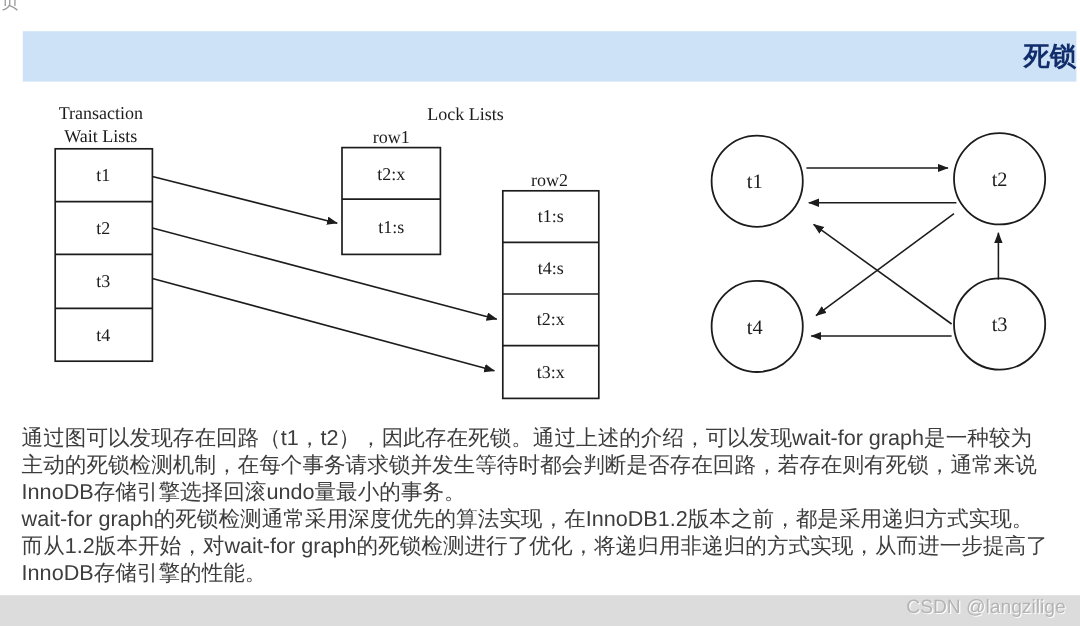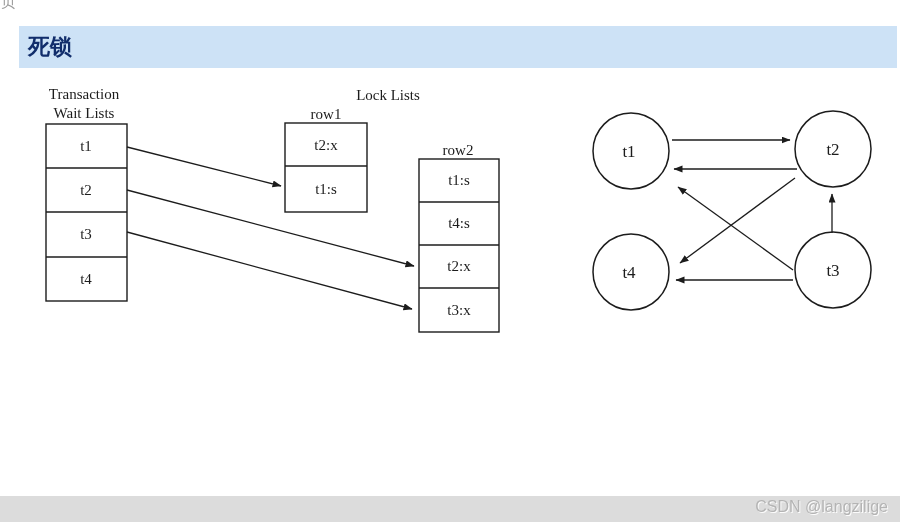--- a/index.html
+++ b/index.html
@@ -11,21 +11,21 @@
     font-family: "Liberation Sans", sans-serif;
   }
   .corner-frag {
     position: absolute; top: -7px; left: 1px;
     font-size: 15px; color: #9a9a9a;
   }
   .header-bar {
     position: absolute; top: 26px; left: 19px;
     width: 878px; height: 42px;
     background: #cde2f6;
-    display: flex; align-items: center;
+    display: flex; align-items: center; justify-content: flex-end;
   }
   .header-bar h1 {
     margin: 0; padding-left: 9px;
     font-size: 22px; font-weight: bold;
     color: #112d6b;
     font-family: "Liberation Sans", sans-serif;
   }
   .diagram {
     position: absolute; top: 78px; left: 0;
     width: 738px; height: 272px;
@@ -128,17 +128,19 @@
       <line x1="797" y1="91" x2="674" y2="91" marker-end="url(#arr)"></line>
       <line x1="793" y1="192" x2="678" y2="109" marker-end="url(#arr)"></line>
       <line x1="795" y1="100" x2="680" y2="185" marker-end="url(#arr)"></line>
       <line x1="832" y1="155" x2="832" y2="116" marker-end="url(#arr)"></line>
       <line x1="793" y1="202" x2="676" y2="202" marker-end="url(#arr)"></line>
     </g>
   </svg>
 </div>
 
 <div class="content">
+  <p>通过图可以发现存在回路（t1，t2），因此存在死锁。通过上述的介绍，可以发现wait-for graph是一种较为主动的死锁检测机制，在每个事务请求锁并发生等待时都会判断是否存在回路，若存在则有死锁，通常来说InnoDB存储引擎选择回滚undo量最小的事务。</p>
+  <p>wait-for graph的死锁检测通常采用深度优先的算法实现，在InnoDB1.2版本之前，都是采用递归方式实现。而从1.2版本开始，对wait-for graph的死锁检测进行了优化，将递归用非递归的方式实现，从而进一步提高了InnoDB存储引擎的性能。</p>
 </div>
 
 <div class="footer-band">
   <span class="watermark">CSDN @langzilige</span>
 </div>
 
 </body></html>

